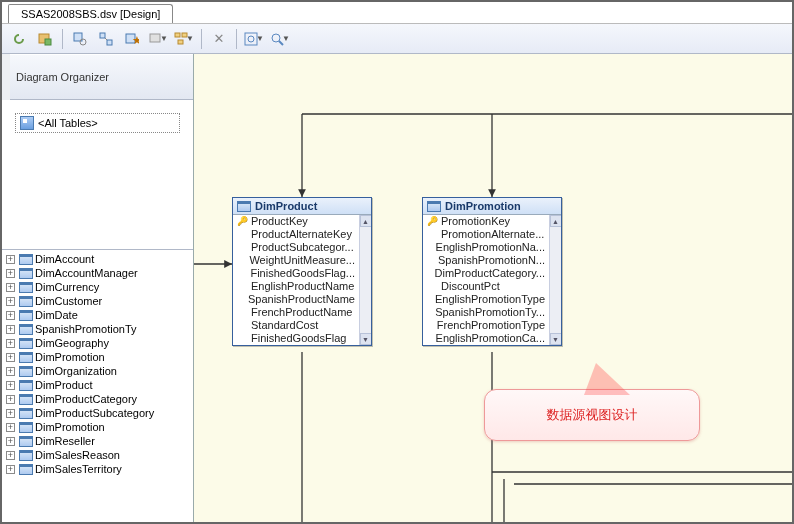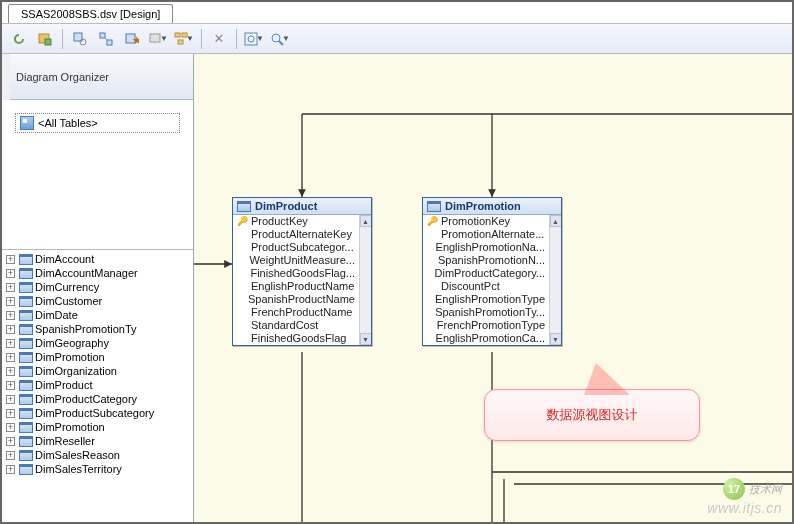--- a/index.html
+++ b/index.html
@@ -335,21 +335,14 @@
             </div>
           </div>
         </div>
       </div>
 
     <div class="callout">
       <div class="callout-tail"></div>
       <div class="callout-body">数据源视图设计</div>
     </div>
 
-    <div class="watermark">
-      <div class="logo">
-        <span class="ball">17</span>
-        <span>技术网</span>
-      </div>
-      <div class="url">www.itjs.cn</div>
-    </div>
   </div>
 </div>
 
 </body></html>

